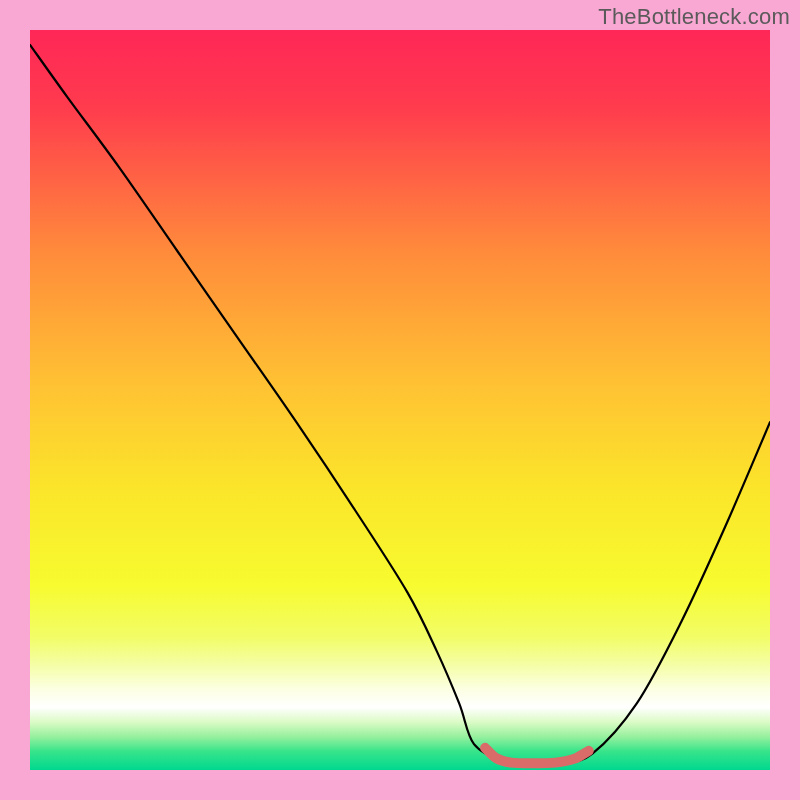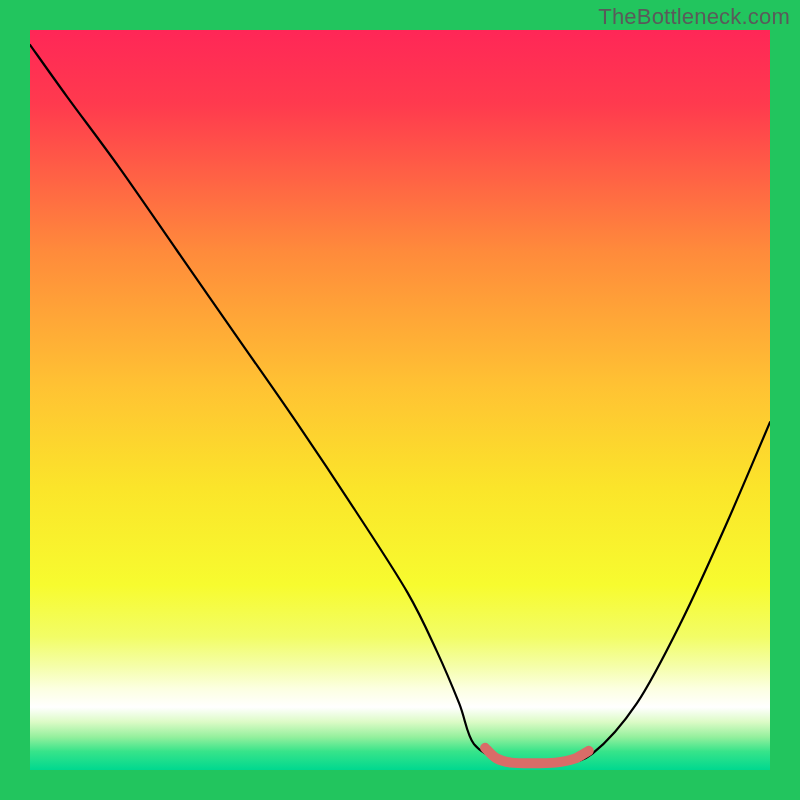--- a/index.html
+++ b/index.html
@@ -8,21 +8,21 @@
     width: 800px;
     height: 800px;
     background: #000;
     overflow: hidden;
     font-family: Arial, Helvetica, sans-serif;
   }
   .frame {
     position: relative;
     width: 800px;
     height: 800px;
-    background: #22c55e;
+    background: #f9a8d4;
   }
   .watermark {
     position: absolute;
     top: 4px;
     right: 10px;
     color: #5a5a5a;
     font-size: 22px;
     letter-spacing: 0.2px;
     z-index: 50;
   }

